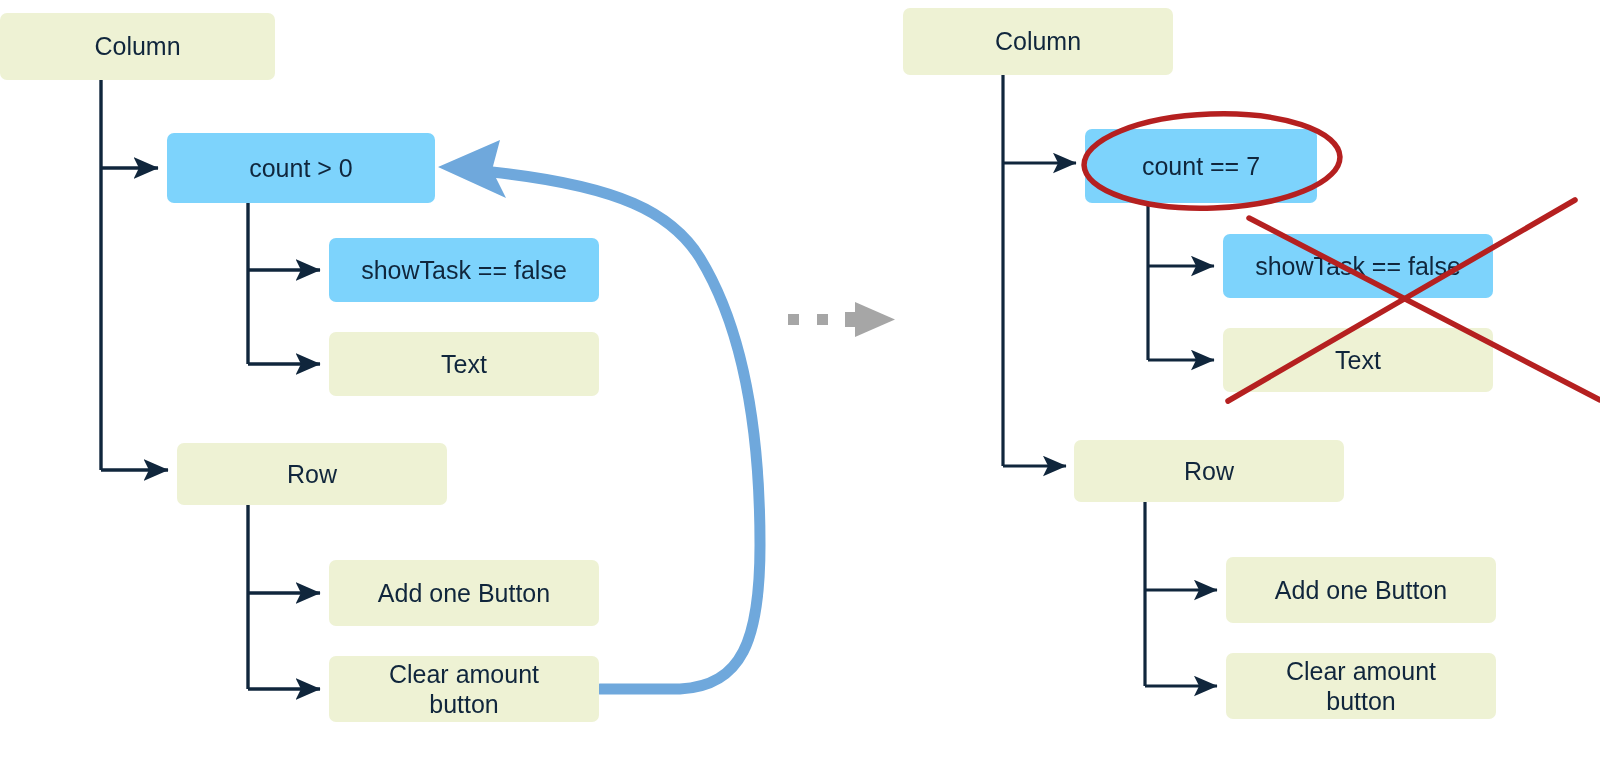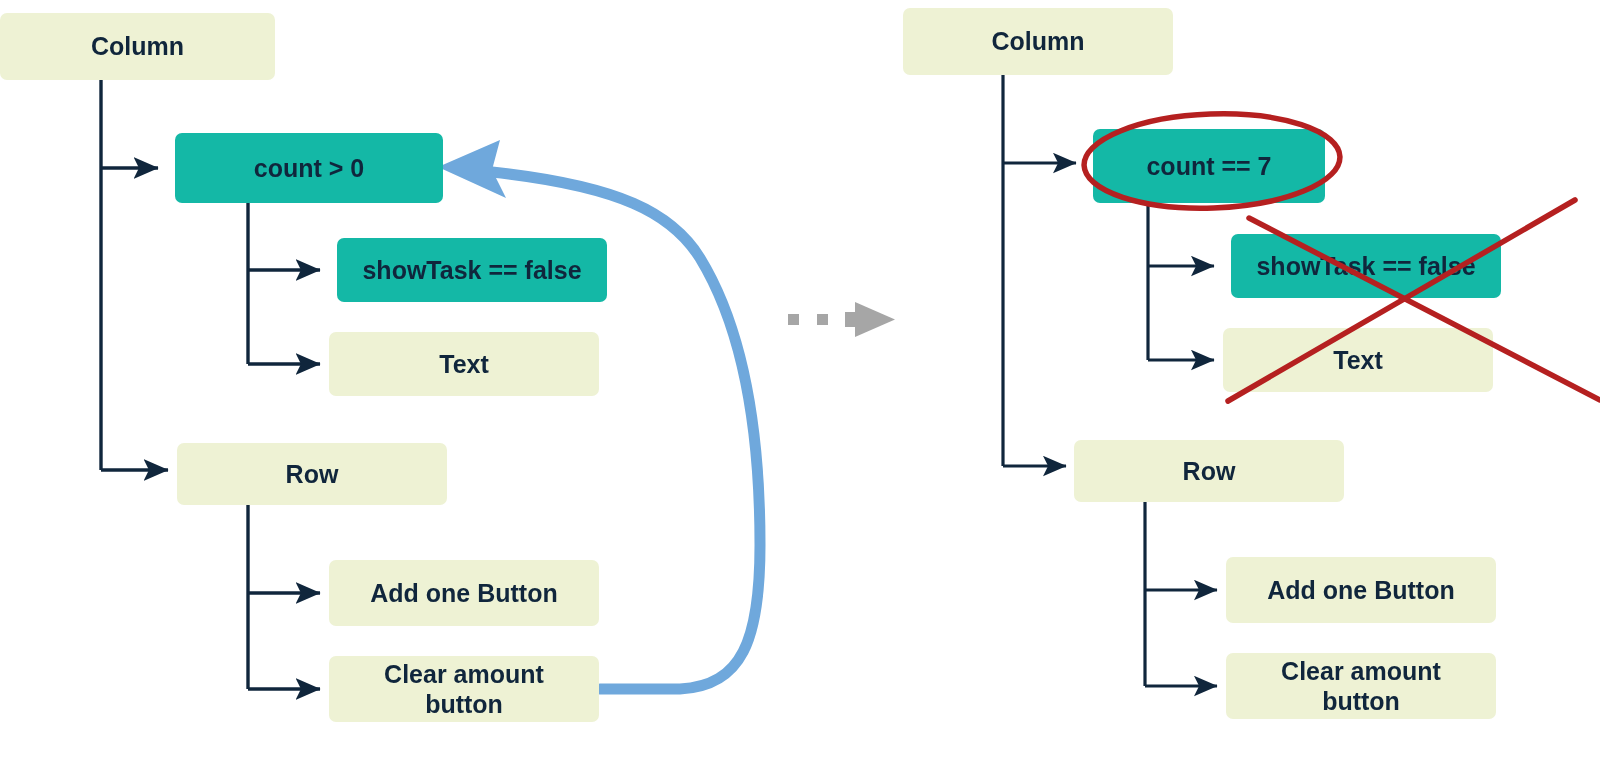--- a/index.html
+++ b/index.html
@@ -11,39 +11,38 @@
     width: 1600px;
     height: 757px;
     font-family: "Liberation Sans", sans-serif;
     overflow: hidden;
   }
   #stage {
     position: relative;
     width: 1456px;
     height: 757px;
     background: #ffffff;
-    font-weight: bold;
   }
   .node {
     position: absolute;
     display: flex;
     align-items: center;
     justify-content: center;
     text-align: center;
     border-radius: 7px;
     color: #10263c;
     font-size: 25px;
     line-height: 1.22;
     font-family: "Liberation Sans", sans-serif;
     box-sizing: border-box;
     padding: 2px 6px;
     white-space: pre-line;
   }
   .node.yellow { background: #eef2d4; }
-  .node.blue   { background: #14b8a6; margin-left: 8px; }
+  .node.blue   { background: #7dd3fc; }
 
   svg.overlay {
     position: absolute;
     left: 0;
     top: 0;
     width: 1600px;
     height: 757px;
     overflow: visible;
     pointer-events: none;
   }

